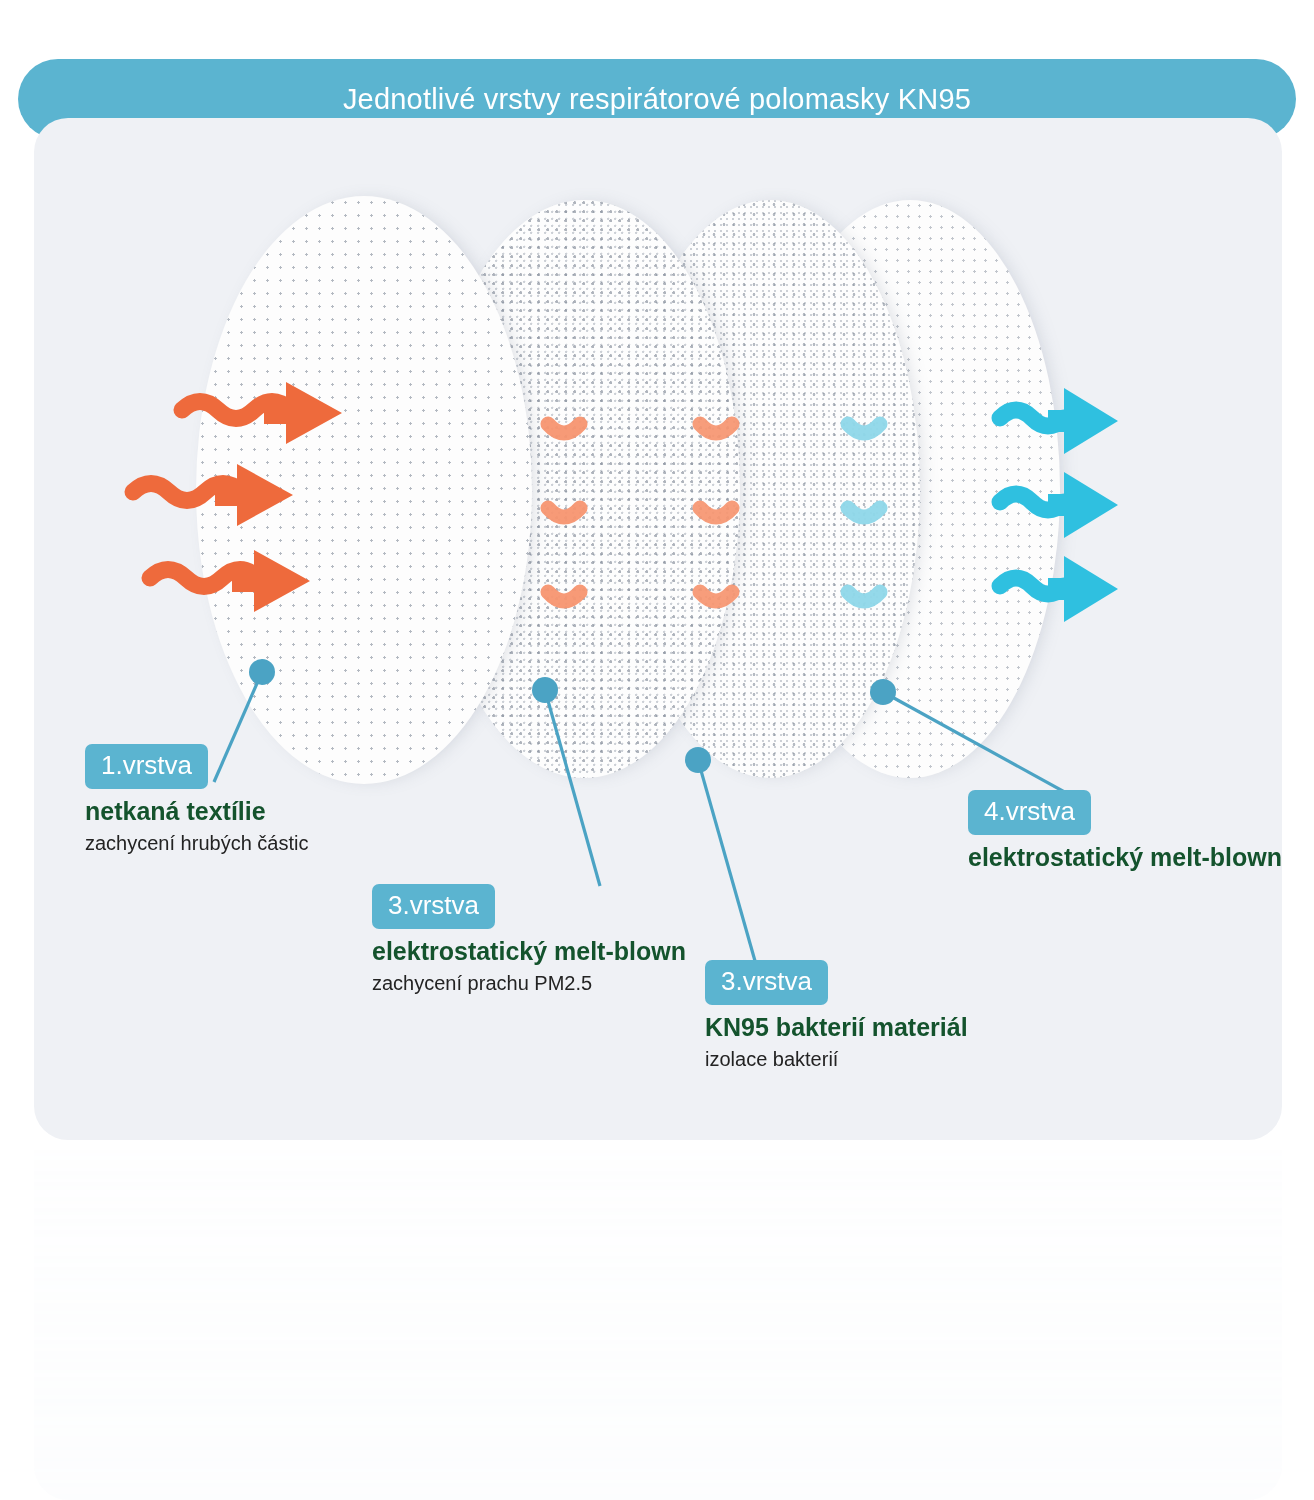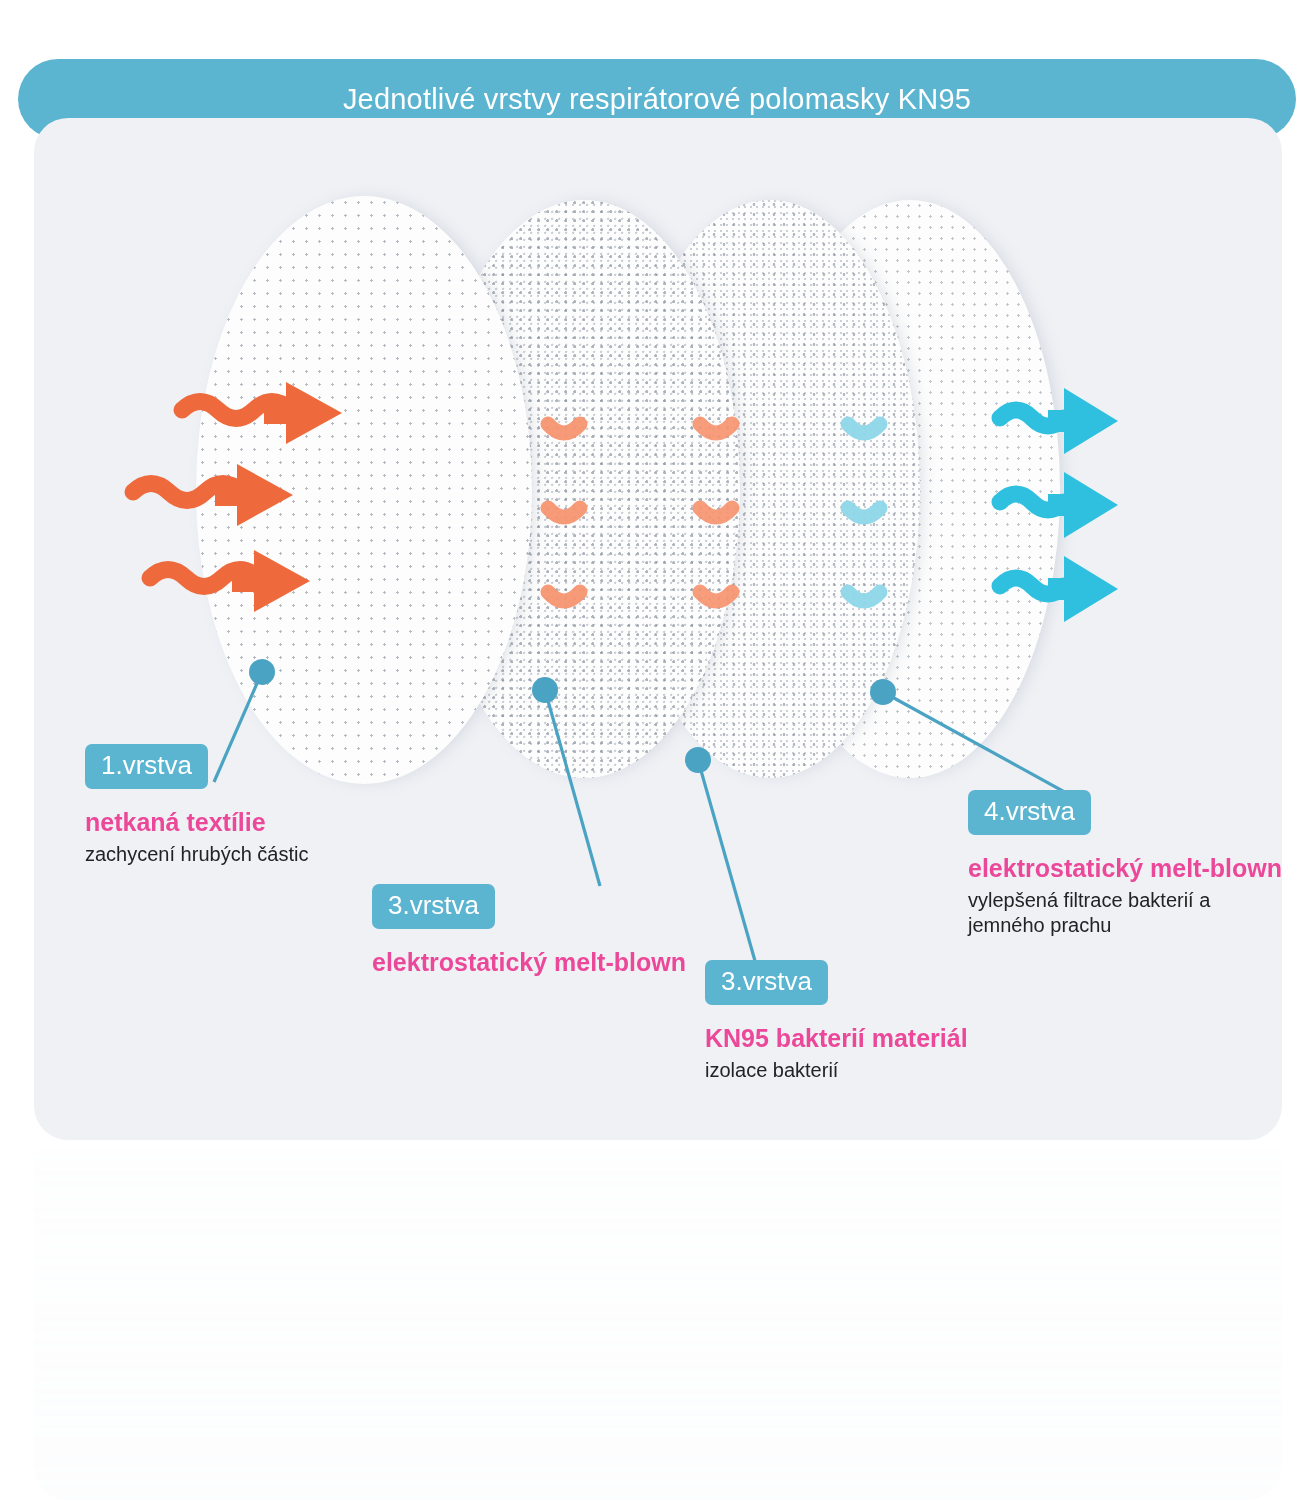--- a/index.html
+++ b/index.html
@@ -74,22 +74,22 @@
   .callout { position: absolute; }
   .badge {
     display: inline-block;
     background: #5bb4d0; color: #fff;
     font-size: 26px; line-height: 1;
     padding: 8px 16px 11px 16px;
     border-radius: 7px;
     white-space: nowrap;
   }
   .c-title {
-    color: #ec4899; font-weight: bold; font-size: 25px;
-    margin-top: 19px; white-space: nowrap;
+    color: #14532d; font-weight: bold; font-size: 25px;
+    margin-top: 8px; white-space: nowrap;
   }
   .c-desc {
     color: #232323; font-size: 20px; margin-top: 5px; line-height: 1.25;
   }
 
   .co1 { left: 85px;  top: 744px; }
   .co2 { left: 372px; top: 884px; }
   .co3 { left: 705px; top: 960px; }
   .co4 { left: 968px; top: 790px; }
 
@@ -207,32 +207,32 @@
 
   <div class="callout co1">
     <div class="badge">1.vrstva</div>
     <div class="c-title">netkaná textílie</div>
     <div class="c-desc">zachycení hrubých částic</div>
   </div>
 
   <div class="callout co2">
     <div class="badge">3.vrstva</div>
     <div class="c-title">elektrostatický melt-blown</div>
+    <div class="c-desc">zachycení prachu PM2.5</div>
   </div>
 
   <div class="callout co3">
     <div class="badge">3.vrstva</div>
     <div class="c-title">KN95 bakterií materiál</div>
     <div class="c-desc">izolace bakterií</div>
   </div>
 
   <div class="callout co4">
     <div class="badge">4.vrstva</div>
     <div class="c-title">elektrostatický melt-blown</div>
-    <div class="c-desc" style="max-width:320px;">vylepšená filtrace bakterií a jemného prachu</div>
   </div>
 
   <div class="reflection">
     <div class="reflection-inner">
       <div class="refl-panel"></div>
 
       <svg style="position:absolute;left:0;top:0;width:1314px;height:1022px;" viewBox="0 0 1314 1022">
         <g stroke="#4ba3c4" stroke-width="3.2" fill="none" opacity=".8">
           <line x1="545" y1="572" x2="600" y2="768"></line>
           <line x1="698" y1="642" x2="757" y2="850"></line>

